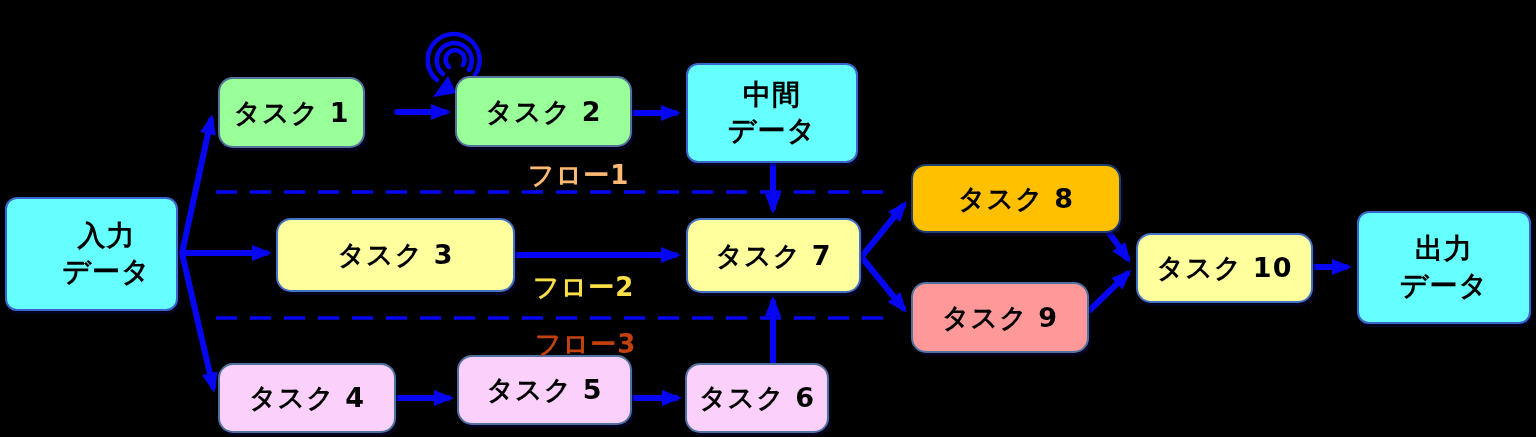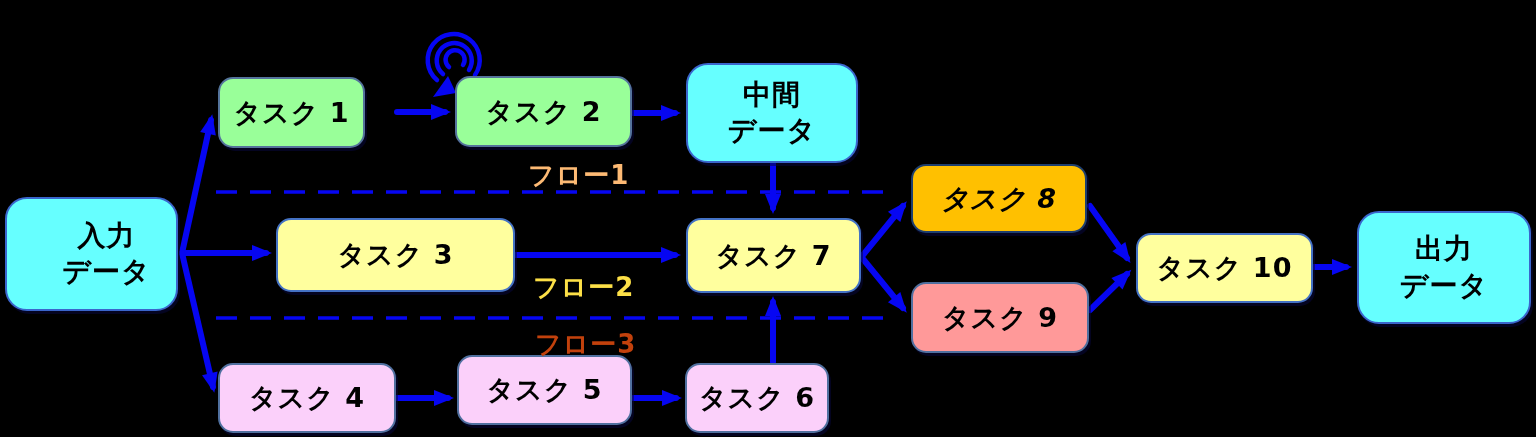--- a/index.html
+++ b/index.html
@@ -8,21 +8,21 @@
     font-family:"DejaVu Sans","Liberation Sans",sans-serif;
   }
   .node{
     position:absolute;display:flex;align-items:center;justify-content:center;
     border-style:solid;border-width:2.5px;border-radius:15px;
     font-weight:800;font-size:27px;line-height:1.3;color:#000;
     text-align:center;white-space:pre-line;letter-spacing:1px;
     box-shadow:2px 3px 0 rgba(8,8,60,.55);
     box-sizing:border-box;
   }
-  .node.big{border-radius:22px;font-size:28px;}
+  .node.big{border-radius:12px;font-size:28px;}
   .flow-label{
     position:absolute;font-weight:800;font-size:26px;letter-spacing:1px;
     white-space:nowrap;
   }
   svg.layer{position:absolute;left:0;top:0;}
 </style>
 </head>
 <body>
 
 <div class="stage" style="background-color: rgb(0, 0, 0);">
@@ -80,21 +80,21 @@
   <div class="node" style="left: 276px; top: 218px; width: 239px; height: 74px; background-color: rgb(255, 255, 158); border-color: rgb(68, 114, 196);">タスク 3</div>
 
   <div class="node" style="left: 686px; top: 218px; width: 175px; height: 75px; background-color: rgb(255, 255, 158); border-color: rgb(68, 114, 196);">タスク 7</div>
 
   <div class="node" style="left: 218px; top: 363px; width: 178px; height: 70px; background-color: rgb(251, 208, 250); border-color: rgb(80, 112, 159);">タスク 4</div>
 
   <div class="node" style="left: 457px; top: 355px; width: 175px; height: 70px; background-color: rgb(251, 208, 250); border-color: rgb(80, 112, 159);">タスク 5</div>
 
   <div class="node" style="left: 685px; top: 363px; width: 144px; height: 70px; background-color: rgb(251, 208, 250); border-color: rgb(80, 112, 159);">タスク 6</div>
 
-  <div class="node" style="left: 911px; top: 164px; width: 176px; height: 69px; background-color: rgb(255, 192, 0); border-color: rgb(31, 63, 110); font-style: italic;">タスク 8</div>
+  <div class="node" style="left: 911px; top: 164px; width: 210px; height: 69px; background-color: rgb(255, 192, 0); border-color: rgb(31, 63, 110);">タスク 8</div>
 
   <div class="node" style="left: 911px; top: 282px; width: 178px; height: 71px; background-color: rgb(255, 153, 153); border-color: rgb(80, 112, 159);">タスク 9</div>
 
   <div class="node" style="left: 1136px; top: 233px; width: 177px; height: 70px; background-color: rgb(255, 255, 158); border-color: rgb(68, 114, 196);">タスク 10</div>
 
   <div class="node big" style="left: 1357px; top: 211px; width: 174px; height: 113px; background-color: rgb(102, 255, 255); border-color: rgb(58, 102, 204);">出力
 データ</div>
 
   <div class="flow-label" style="left: 528px; top: 158px; color: #fdba74;">フロー1</div>
 

